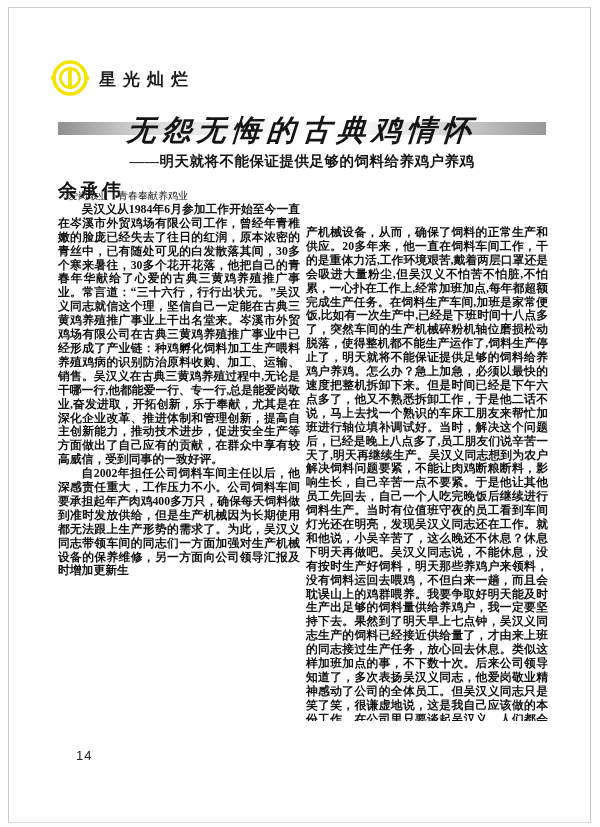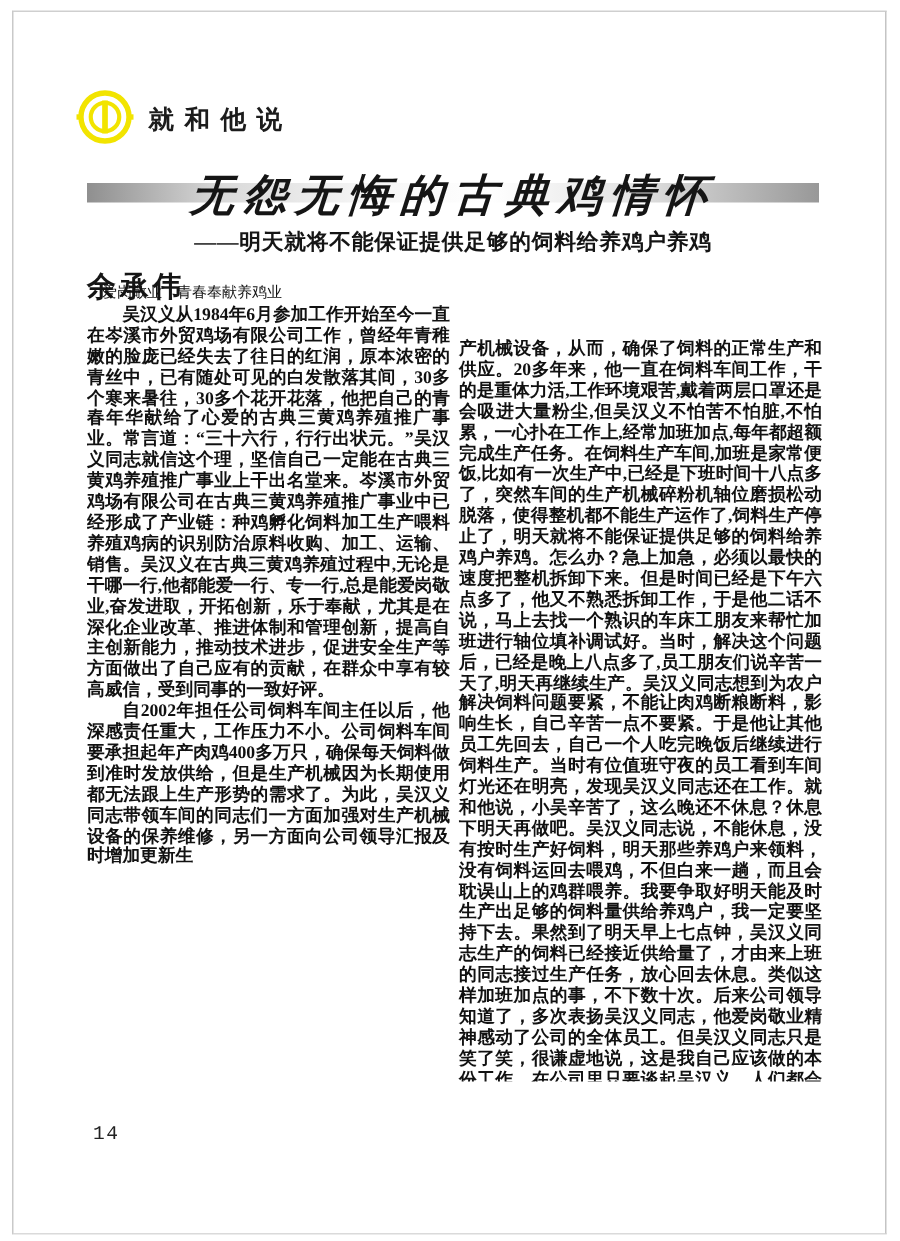--- a/index.html
+++ b/index.html
@@ -42,38 +42,38 @@
     display:flex;gap:6px;overflow:hidden;
   }
   .col{
     width:242px;text-align:justify;font-size:11.8px;line-height:13.9px;
     font-weight:bold;color:#111;letter-spacing:0px;
   }
   .col .para{text-indent:2em;margin:0;}
   .col .para.no-indent{text-indent:0;margin-top:37px;}
   .col .sec-heading{text-indent:1em;font-weight:normal;margin:0;font-family:"Liberation Sans",sans-serif;font-size:10px;}
   .page-number{
-    position:absolute;left:53px;top:740px;font-size:13px;color:#222;
-    font-family:Liberation Mono, monospace;letter-spacing:1px;
+    position:absolute;left:67px;top:740px;font-size:13px;color:#222;
+    font-family:Liberation Sans, sans-serif;letter-spacing:1px;
   }
 </style>
 </head>
 <body>
 
 <div class="sheet">
 
   <div class="masthead">
     <svg class="logo" viewBox="0 0 40 38">
       <circle cx="20" cy="19" r="16" fill="none" stroke="#f2e400" stroke-width="3.6"></circle>
       <circle cx="20" cy="19" r="9.5" fill="none" stroke="#f2e400" stroke-width="2.8"></circle>
       <rect x="18.1" y="8" width="3.8" height="22" fill="#f2e400"></rect>
       <rect x="1" y="17.2" width="3.4" height="3.6" fill="#f2e400"></rect>
       <rect x="35.6" y="17.2" width="3.4" height="3.6" fill="#f2e400"></rect>
     </svg>
-    <span class="brand">就和他说</span>
+    <span class="brand">星光灿烂</span>
   </div>
 
   <div class="title-block">
     <div class="title-bar"></div>
     <div class="title">无怨无悔的古典鸡情怀</div>
     <div class="subtitle">——明天就将不能保证提供足够的饲料给养鸡户养鸡</div>
     <div class="author">余承伟</div>
   </div>
 
   <div class="columns">

